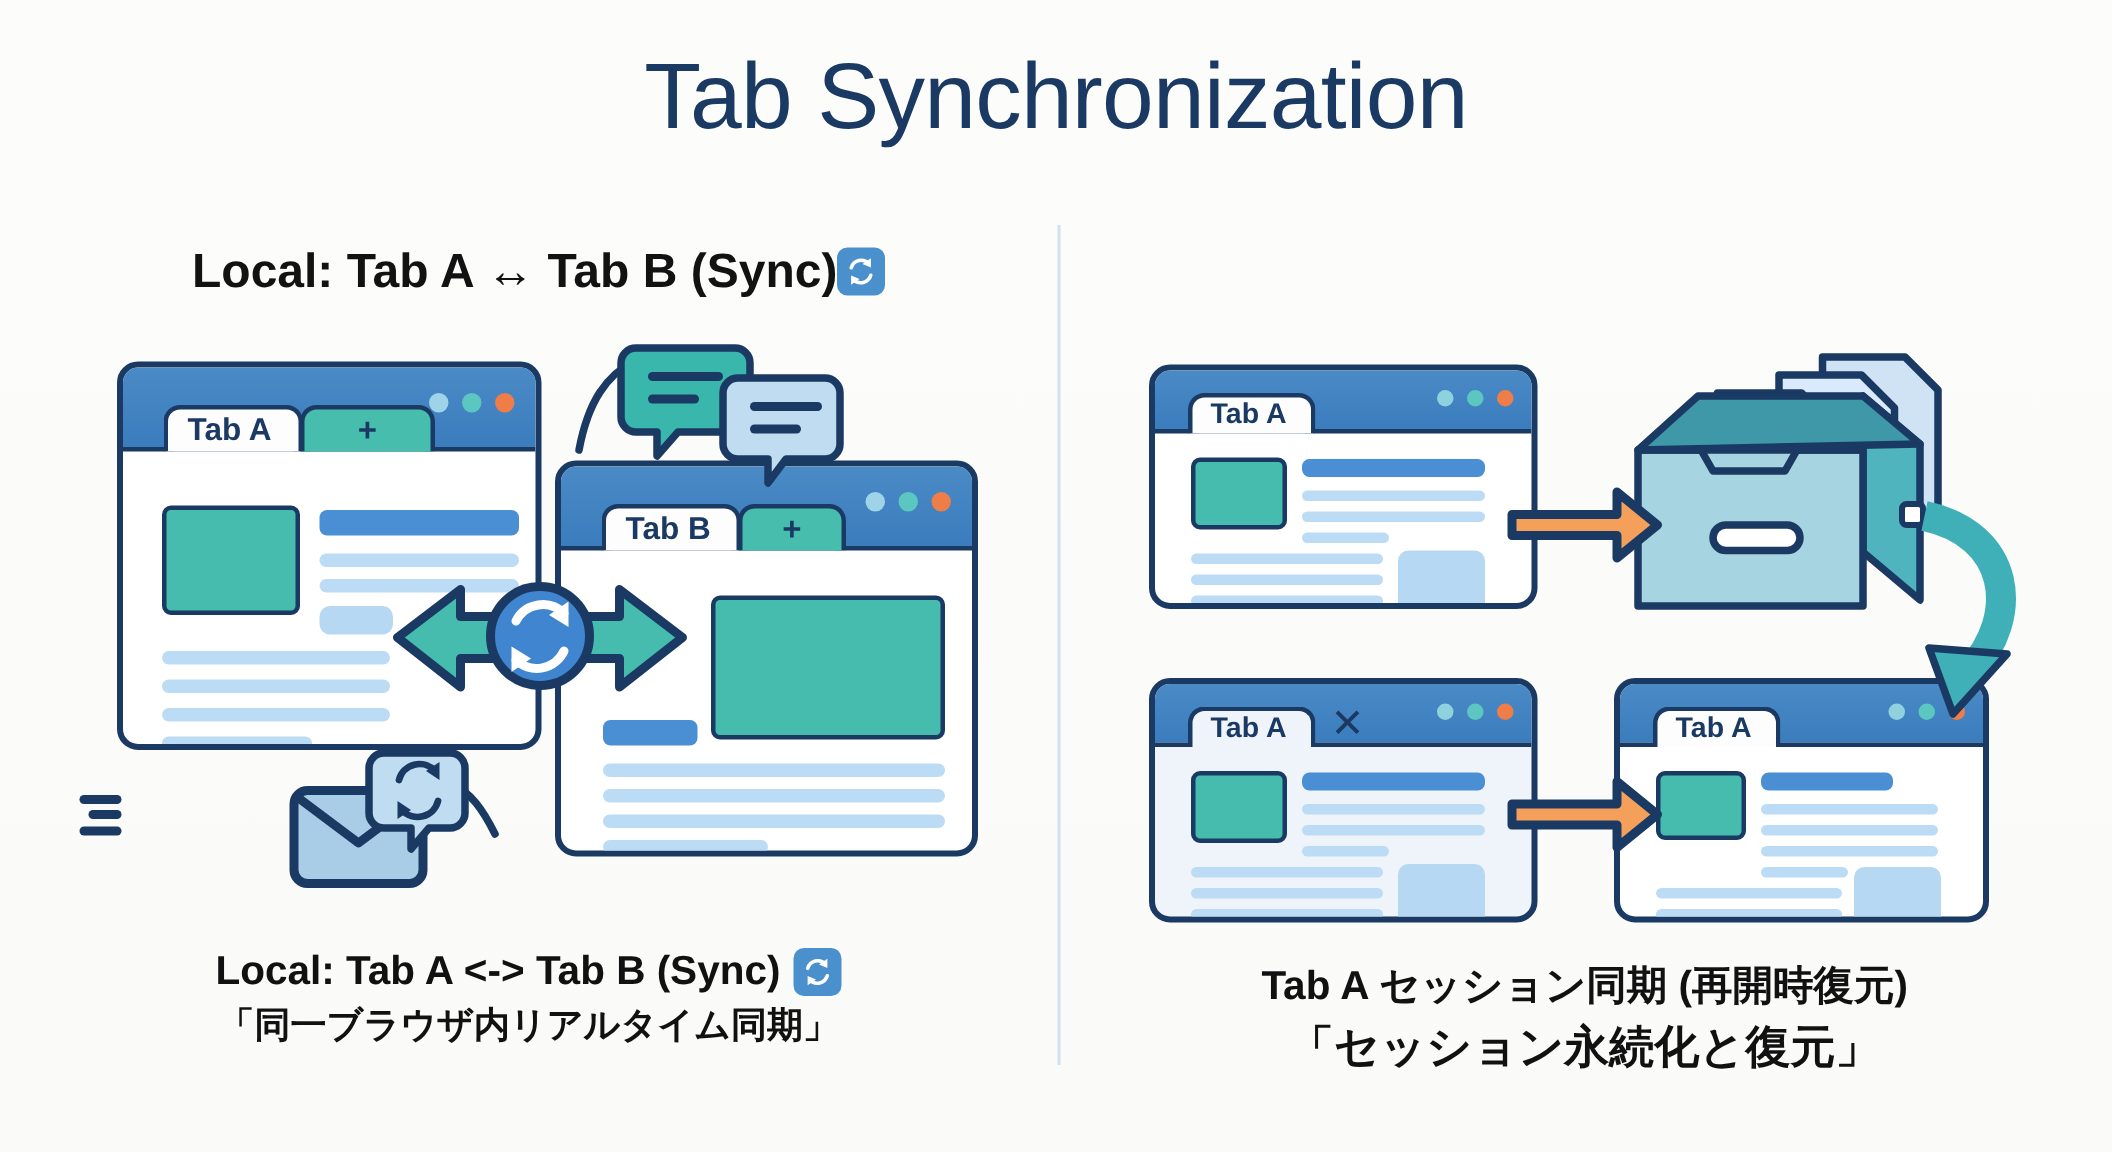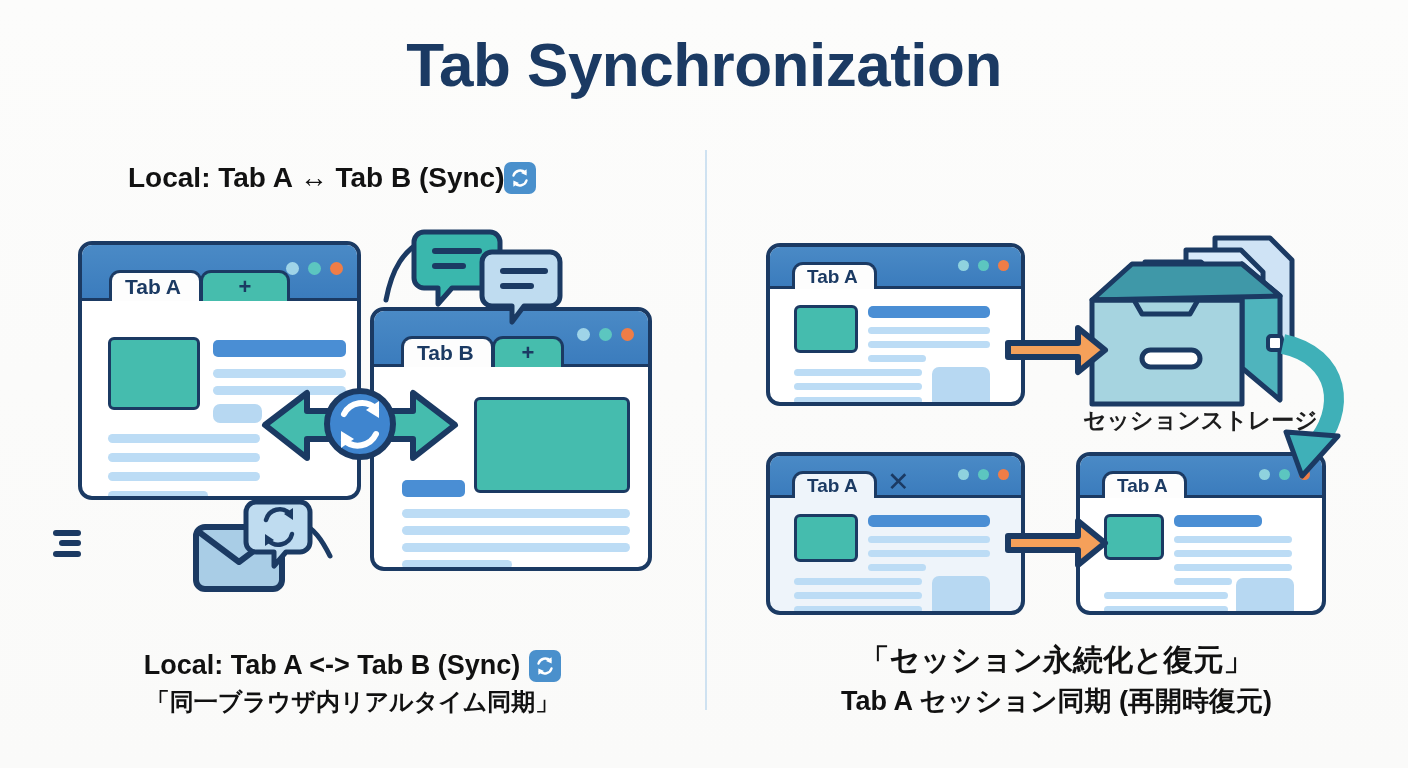--- a/index.html
+++ b/index.html
@@ -14,38 +14,38 @@
     width: 1408px; height: 768px;
     background: linear-gradient(180deg,#fcfcfb 0%, #fafaf9 100%);
   }
 
   
   .page-title {
     position: absolute;
     top: 34px; left: 0; width: 1408px;
     text-align: center;
     font-size: 62px;
-    font-weight: bold;
+    font-weight: normal;
     color: #1b3a63;
     letter-spacing: -0.5px;
     line-height: 1;
   }
 
   
   .divider {
     position: absolute;
     left: 705px; top: 150px;
     width: 2px; height: 560px;
     background: #cfe2f1;
   }
 
   
   .col-head {
     position: absolute;
-    font-size: 28px;
+    font-size: 32px;
     font-weight: bold;
     color: #121212;
     white-space: nowrap;
     display: flex;
     align-items: center;
     gap: 0;
   }
   .col-head.left  { left: 128px; top: 162px; }
   .col-head.right { left: 738px; top: 162px; }
 
@@ -65,21 +65,21 @@
   .caption {
     position: absolute;
     text-align: center;
     font-size: 27px;
     font-weight: bold;
     color: #111;
     line-height: 1.45;
     white-space: nowrap;
   }
   .caption .l1 { display: flex; align-items: center; justify-content: center; gap: 9px; }
-  .caption.left  { left: 0;    top: 646px; width: 705px; }
+  .caption.left  { left: 0;    top: 628px; width: 705px; }
   .caption.right { left: 705px;top: 638px; width: 703px; }
 
   
   .win {
     position: absolute;
     border: 4px solid #1b3a63;
     border-radius: 14px;
     background: #ffffff;
     box-sizing: border-box;
     overflow: hidden;
@@ -276,21 +276,20 @@
       <div class="bar" style="left:94px; top:52px; width:118px; height:7px;"></div>
       <div class="bar" style="left:94px; top:66px; width:118px; height:7px;"></div>
       <div class="bar" style="left:94px; top:80px; width:58px; height:7px;"></div>
       <div class="bar block" style="left:156px; top:80px; width:58px; height:42px;"></div>
       <div class="bar" style="left:24px; top:94px; width:124px; height:7px;"></div>
       <div class="bar" style="left:24px; top:108px; width:124px; height:7px;"></div>
 
     </div>
   </div>
 
-  <div class="storage-label" style="left:1083px; top:405px;">セッションストレージ</div>
 
   <div class="doc-label" style="left:1156px; top:270px;">Tab A</div>
 
   <svg class="svg-layer" viewBox="0 0 1408 768">
 
     <polygon points="265,425 307,393 307,411 352,411 352,439 307,439 307,458" fill="#45bcae" stroke="#1b3a63" stroke-width="6" stroke-linejoin="round"></polygon>
 
     <polygon points="455,425 413,393 413,411 368,411 368,439 413,439 413,458" fill="#45bcae" stroke="#1b3a63" stroke-width="6" stroke-linejoin="round"></polygon>
 
     <circle cx="360" cy="424" r="33" fill="#3f85cf" stroke="#1b3a63" stroke-width="6"></circle>
@@ -363,17 +362,17 @@
           <path d="M18.5 14.5 A7 7 0 0 1 6.8 17.4" fill="none" stroke="#fff" stroke-width="2.4" stroke-linecap="round"></path>
           <polygon points="18.6,3.2 18.6,9.4 13.0,7.0" fill="#fff"></polygon>
           <polygon points="5.4,20.8 5.4,14.6 11.0,17.0" fill="#fff"></polygon>
         </svg>
       </span>
     </div>
     <div style="font-size:24px;">「同一ブラウザ内リアルタイム同期」</div>
   </div>
 
   <div class="caption right">
+    <div>Tab A セッション同期 (再開時復元)</div>
     <div style="font-size:30px;">「セッション永続化と復元」</div>
-    <div>Tab A セッション同期 (再開時復元)</div>
   </div>
 
 </div>
 
 </body></html>

